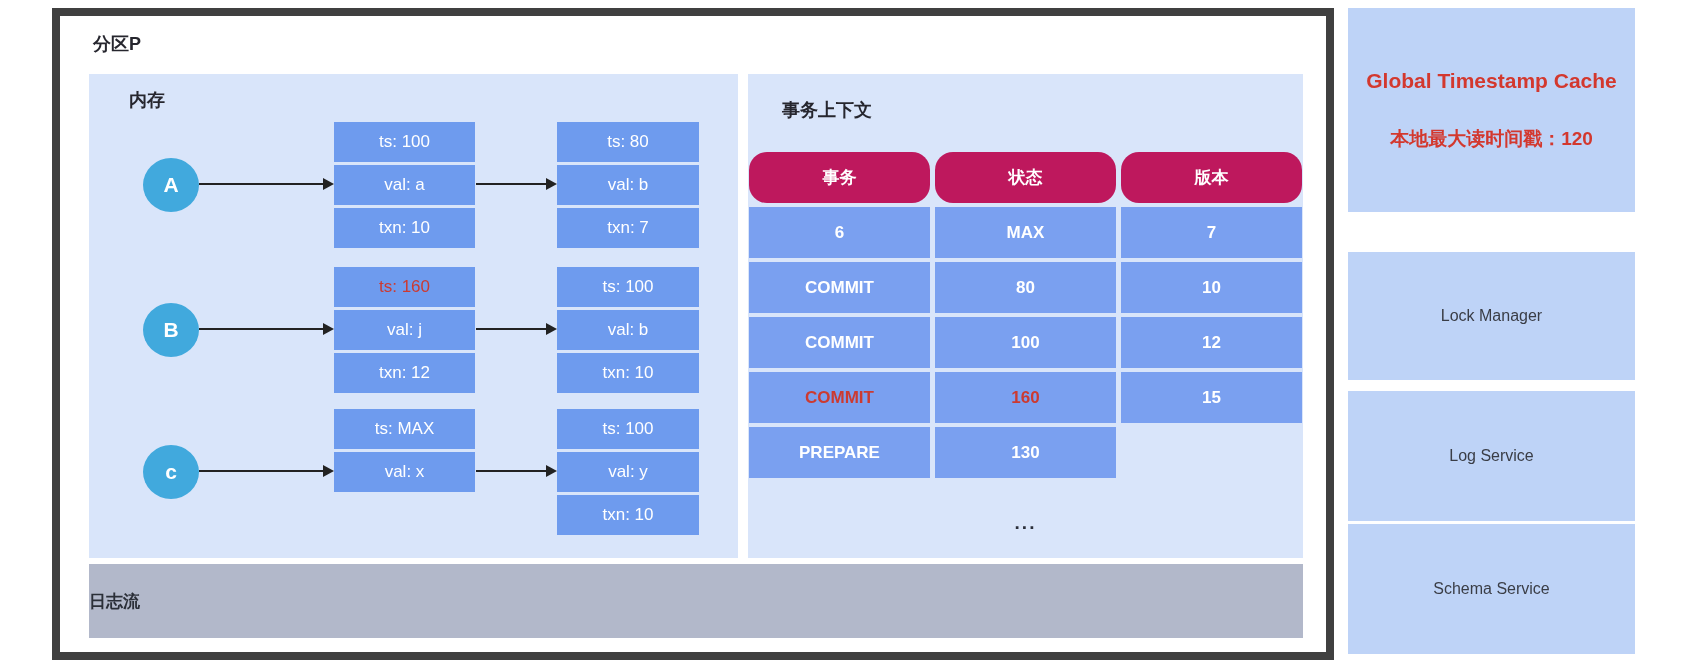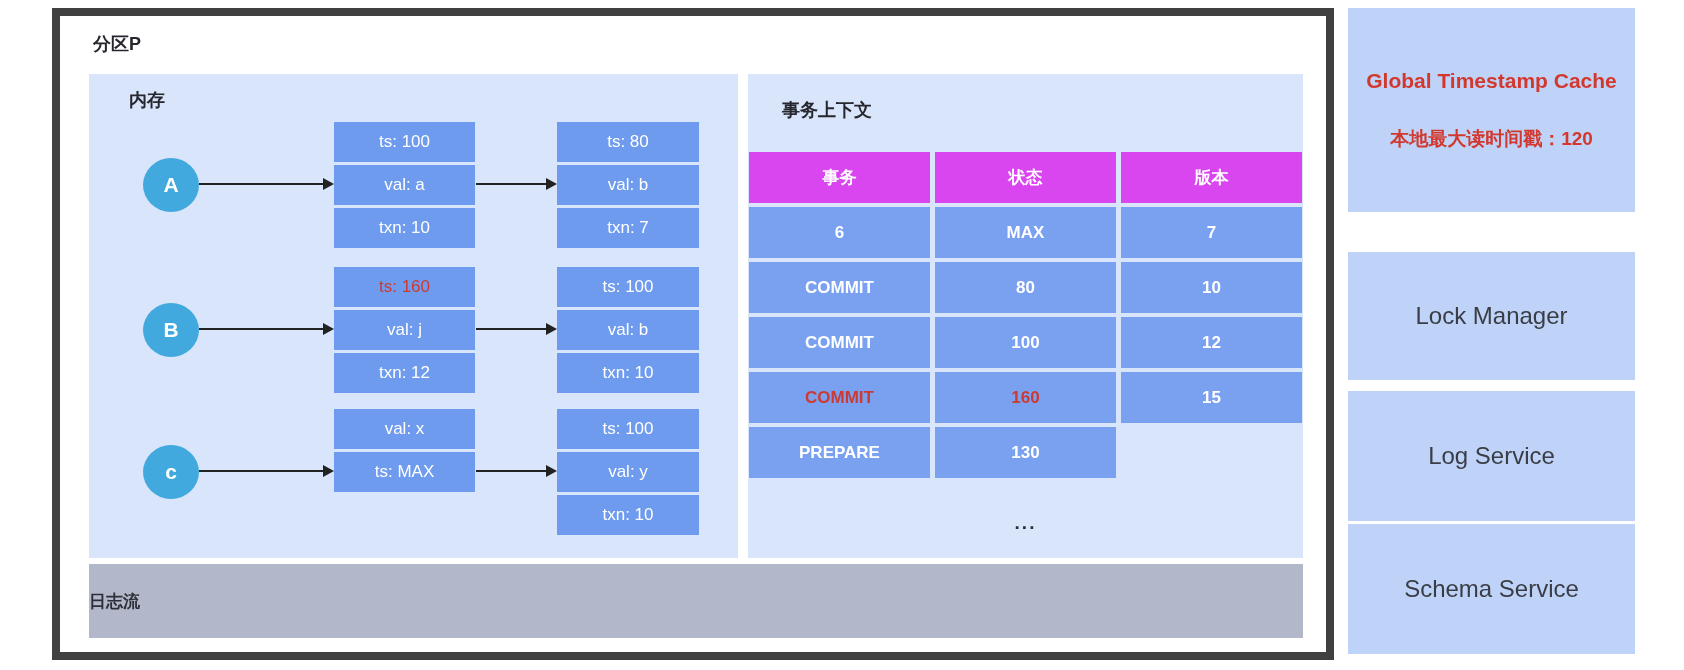--- a/index.html
+++ b/index.html
@@ -33,41 +33,41 @@
   .arrow{position:absolute;top:calc(var(--t) + 61px);height:2px;background:#222222;}
   .arrow::after{content:'';position:absolute;right:-11px;top:-5px;width:0;height:0;
     border-left:11px solid #222222;border-top:6px solid transparent;border-bottom:6px solid transparent;}
   .arrow.a1{left:110px;width:124px;}
   .arrow.a2{left:387px;width:70px;}
 
   
   .txn-table{position:absolute;left:1px;top:78px;width:553px;display:grid;
     grid-template-columns:repeat(3,1fr);gap:4px 5px;}
   .th,.td{display:flex;align-items:center;justify-content:center;font-size:17px;color:#ffffff;}
-  .th{height:51px;background:#d946ef;font-weight:600;}
+  .th{height:51px;background:#be185d;font-weight:600;border-radius:18px;}
   .td{height:51px;background:#7aa0f0;font-weight:600;}
   .red-text{color:#cc3a31 !important;}
   .ellipsis{position:absolute;left:0;top:438px;width:100%;text-align:center;
     font-size:19px;font-weight:bold;color:#2b2f3a;letter-spacing:2px;}
 
   
   .log-bar{position:absolute;left:29px;top:548px;width:1214px;height:74px;background:#b2b8ca;
     display:flex;align-items:center;justify-content:flex-start;}
   .log-bar-label{font-size:17px;font-weight:bold;color:#2b2f38;}
 
   
   .service-box{position:absolute;left:1348px;width:287px;background:#bed3f7;
     display:flex;flex-direction:column;align-items:center;justify-content:center;}
   .cache-box{top:8px;height:204px;gap:33px;}
   .cache-title{font-size:21px;font-weight:600;color:#d3382e;}
   .cache-line{font-size:19px;font-weight:600;color:#d3382e;}
   .lock-box{top:252px;height:128px;}
   .logsvc-box{top:391px;height:130px;}
   .schema-box{top:524px;height:130px;}
-  .service-label{font-size:24px;color:#3a3d46;}
+  .service-label{font-size:16px;color:#3a3d46;}
 </style>
 </head>
 <body>
 
 <div class="canvas">
 
   <div class="partition-box">
     <div class="partition-title">分区P</div>
 
     <div class="panel memory-panel">
@@ -102,22 +102,22 @@
           <div class="vcell">ts: 100</div>
           <div class="vcell">val: b</div>
           <div class="vcell">txn: 10</div>
         </div>
       </div>
 
       <div class="mem-row row-c">
         <div class="node-circle">c</div>
         <div class="arrow a1"></div>
         <div class="vblock first">
+          <div class="vcell">ts: MAX</div>
           <div class="vcell">val: x</div>
-          <div class="vcell">ts: MAX</div>
         </div>
         <div class="arrow a2"></div>
         <div class="vblock second">
           <div class="vcell">ts: 100</div>
           <div class="vcell">val: y</div>
           <div class="vcell">txn: 10</div>
         </div>
       </div>
     </div>
 

